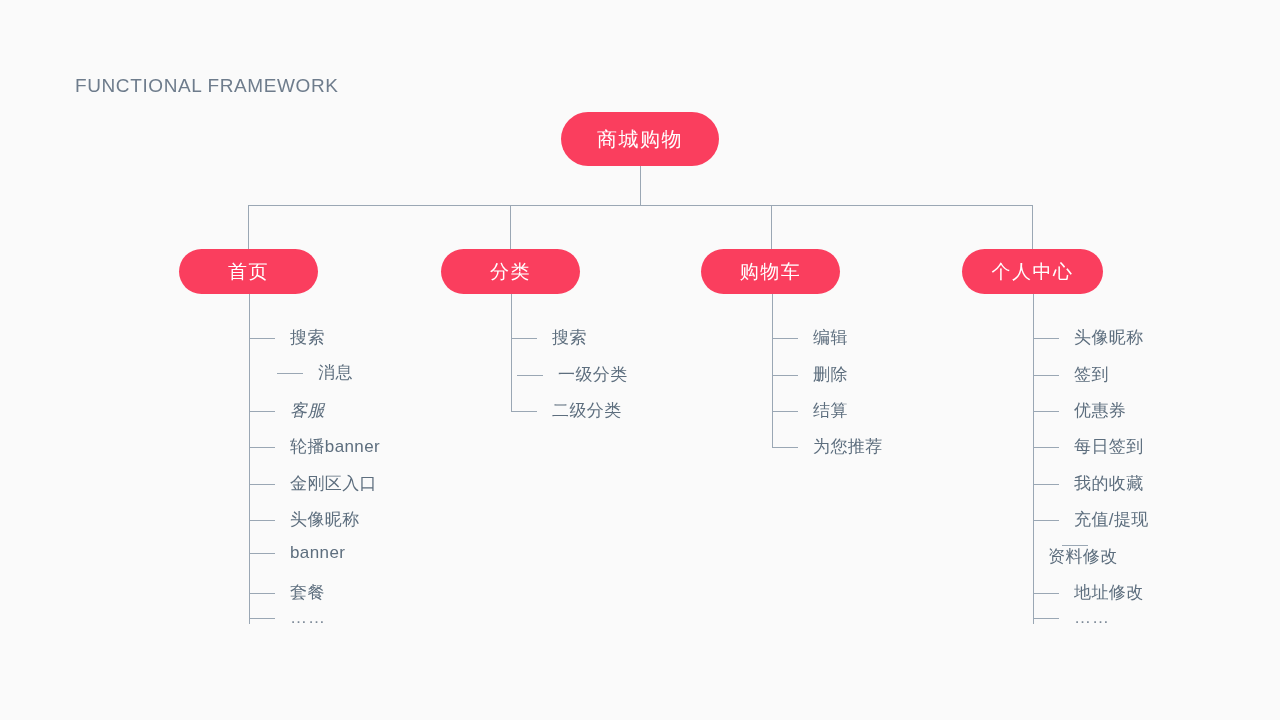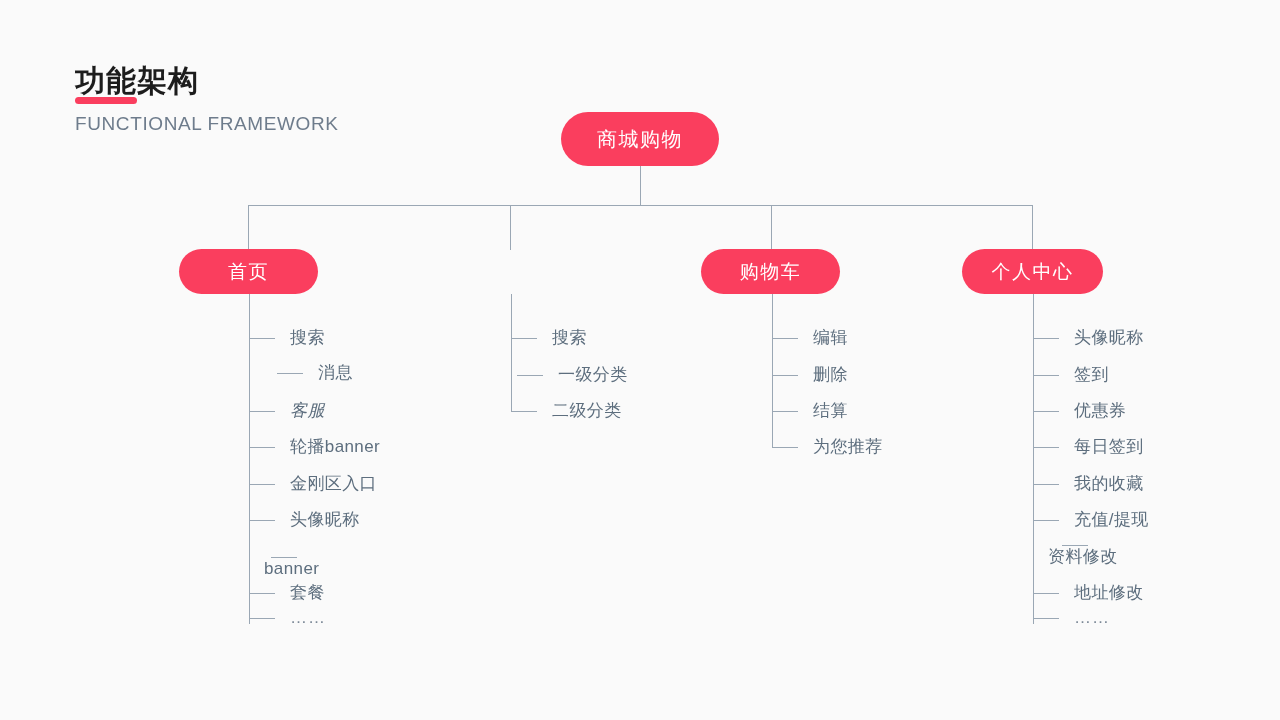--- a/index.html
+++ b/index.html
@@ -132,24 +132,20 @@
     color: #7b8896;
     letter-spacing: 1px;
   }
 </style>
 </head>
 <body>
 
 <div class="slide">
 
   <div class="header">
-    <div class="title-wrap">
-      <div class="title">功能架构</div>
-      <div class="title-underline"></div>
-    </div>
     <div class="subtitle">FUNCTIONAL FRAMEWORK</div>
   </div>
 
   <div class="tree">
 
     <div class="conn v" style="left:640px; top:166px; height:39px;"></div>
 
     <div class="conn h" style="left:248px; top:205px; width:785px;"></div>
 
     <div class="conn v" style="left:248px; top:205px; height:45px;"></div>
@@ -184,34 +180,37 @@
       <span class="leaf-label">轮播banner</span>
     </div>
     <div class="leaf" style="top:179px;">
       <span class="leaf-tick"></span>
       <span class="leaf-label">金刚区入口</span>
     </div>
     <div class="leaf" style="top:215px;">
       <span class="leaf-tick"></span>
       <span class="leaf-label">头像昵称</span>
     </div>
-    <div class="leaf" style="top:263px;flex-direction:column;">
+    <div class="leaf" style="top:248px;">
       <span class="leaf-tick"></span>
       <span class="leaf-label">banner</span>
     </div>
     <div class="leaf" style="top:288px;">
       <span class="leaf-tick"></span>
       <span class="leaf-label">套餐</span>
     </div>
     <div class="leaf ellipsis" style="top:313px;">
       <span class="leaf-tick"></span>
       <span class="leaf-label">……</span>
     </div>
   </div>
 
+  <div class="pill branch" style="left:441px; width:139px;">
+    <span>分类</span>
+  </div>
   <div class="leaf-col" style="left:511px; top:294px;">
     <div class="leaf-trunk" style="height:117px;"></div>
     <div class="leaf" style="top:33px;">
       <span class="leaf-tick"></span>
       <span class="leaf-label">搜索</span>
     </div>
     <div class="leaf" style="top:70px;padding-left:6px;">
       <span class="leaf-tick"></span>
       <span class="leaf-label">一级分类</span>
     </div>

